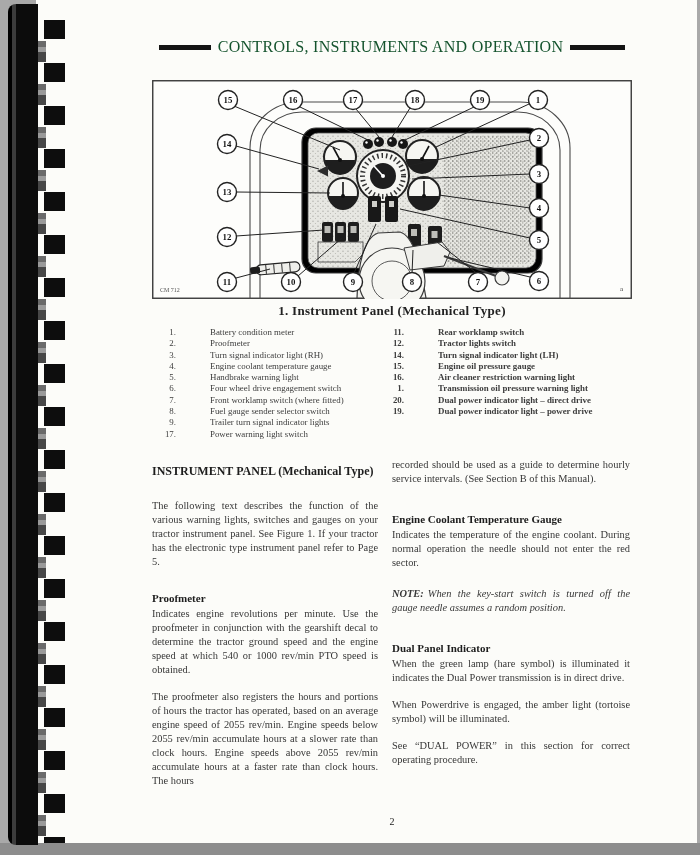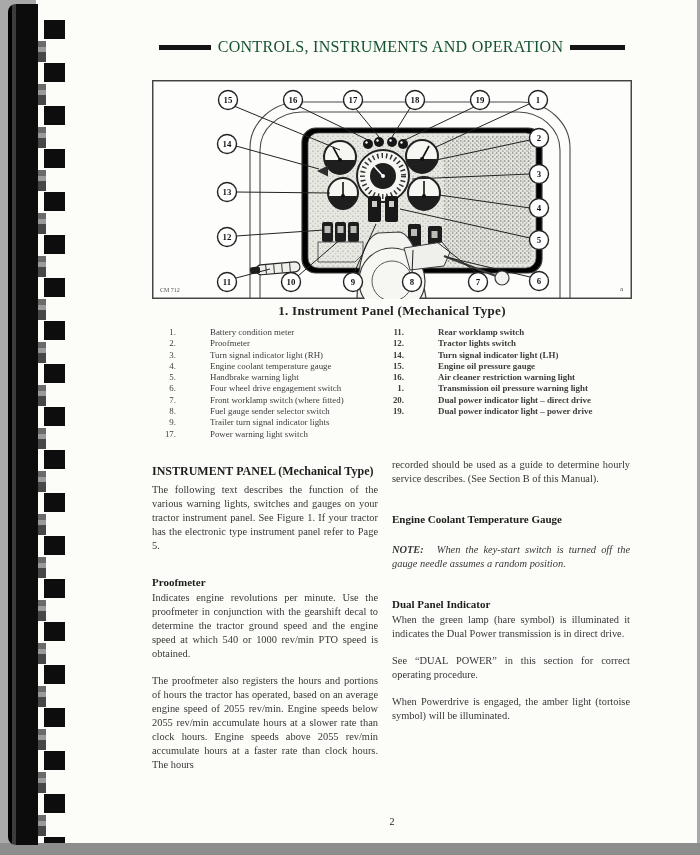--- a/index.html
+++ b/index.html
@@ -49,25 +49,25 @@
   .legend-col.left{left:0;width:226px;}
   .legend-col.right{left:228px;width:250px;font-weight:bold;}
   .lrow{display:flex;line-height:11.3px;}
   .lnum{width:20px;text-align:right;margin-right:6px;flex:none;}
   .llab{flex:1;margin-left:28px;}
   
   .col{position:absolute;color:#373737;font-size:10.4px;line-height:14px;text-align:justify;}
   .col-left{left:116px;top:464px;width:226px;}
   .col-right{left:356px;top:458px;width:238px;}
   .col p{margin:0 0 13px 0;}
-  .h-big{font-size:12px;font-weight:bold;color:#1d1d1d;line-height:15px;text-align:justify;margin:0 0 4px 0;}
+  .h-big{font-size:12px;font-weight:bold;color:#1d1d1d;line-height:15px;text-align:justify;margin:0 0 20px 0;}
   .h-sub{font-size:11px;font-weight:bold;color:#1d1d1d;margin:22px 0 2px 0;text-align:left;}
   .col-right .h-sub{margin-top:26px;}
   .note{font-style:italic;margin-top:17px !important;}
-  .note b{font-style:italic;margin-right:13px;}
+  .note b{font-style:italic;margin-right:4px;}
   .pagenum{position:absolute;left:116px;top:816px;width:480px;text-align:center;font-size:10px;color:#222;}
   svg text{font-family:"Liberation Serif","DejaVu Serif",serif;}
   .callout-num{font-size:8.8px;font-weight:bold;fill:#111;}
   .photo-code{font-size:6px;fill:#555;}
   .corner-mark{font-size:7px;fill:#444;}
 </style>
 </head>
 <body>
 
 <div class="page">
@@ -380,27 +380,28 @@
 
   <div class="col col-left">
     <div class="h-big">INSTRUMENT PANEL (Mechanical Type)</div>
     <p>The following text describes the function of the various warning lights, switches and gauges on your tractor instrument panel. See Figure 1. If your tractor has the electronic type instrument panel refer to Page 5.</p>
     <div class="h-sub">Proofmeter</div>
     <p>Indicates engine revolutions per minute. Use the proofmeter in conjunction with the gearshift decal to determine the tractor ground speed and the engine speed at which 540 or 1000 rev/min PTO speed is obtained.</p>
     <p>The proofmeter also registers the hours and portions of hours the tractor has operated, based on an average engine speed of 2055 rev/min. Engine speeds below 2055 rev/min accumulate hours at a slower rate than clock hours. Engine speeds above 2055 rev/min accumulate hours at a faster rate than clock hours. The hours</p>
   </div>
 
   <div class="col col-right">
-    <p>recorded should be used as a guide to determine hourly service describes. (See Section B of this Manual).</p>
+    <p>recorded should be used as a guide to determine hourly service intervals. (See Section B of this Manual).</p>
     <div class="h-sub">Engine Coolant Temperature Gauge</div>
+    <p>Indicates the temperature of the engine coolant. During normal operation the needle should not enter the red sector.</p>
     <p class="note"><b>NOTE:</b><span>When the key-start switch is turned off the gauge needle assumes a random position.</span></p>
     <div class="h-sub">Dual Panel Indicator</div>
     <p>When the green lamp (hare symbol) is illuminated it indicates the Dual Power transmission is in direct drive.</p>
+    <p>When Powerdrive is engaged, the amber light (tortoise symbol) will be illuminated.</p>
     <p>See “DUAL POWER” in this section for correct operating procedure.</p>
-    <p>When Powerdrive is engaged, the amber light (tortoise symbol) will be illuminated.</p>
   </div>
 
   <div class="pagenum">2</div>
 </div>
 
 <div class="binding-teeth-inner"></div>
 <div class="binding-spine"></div>
 <div class="binding-teeth-outer"></div>
 <div class="bottom-band"></div>
 

